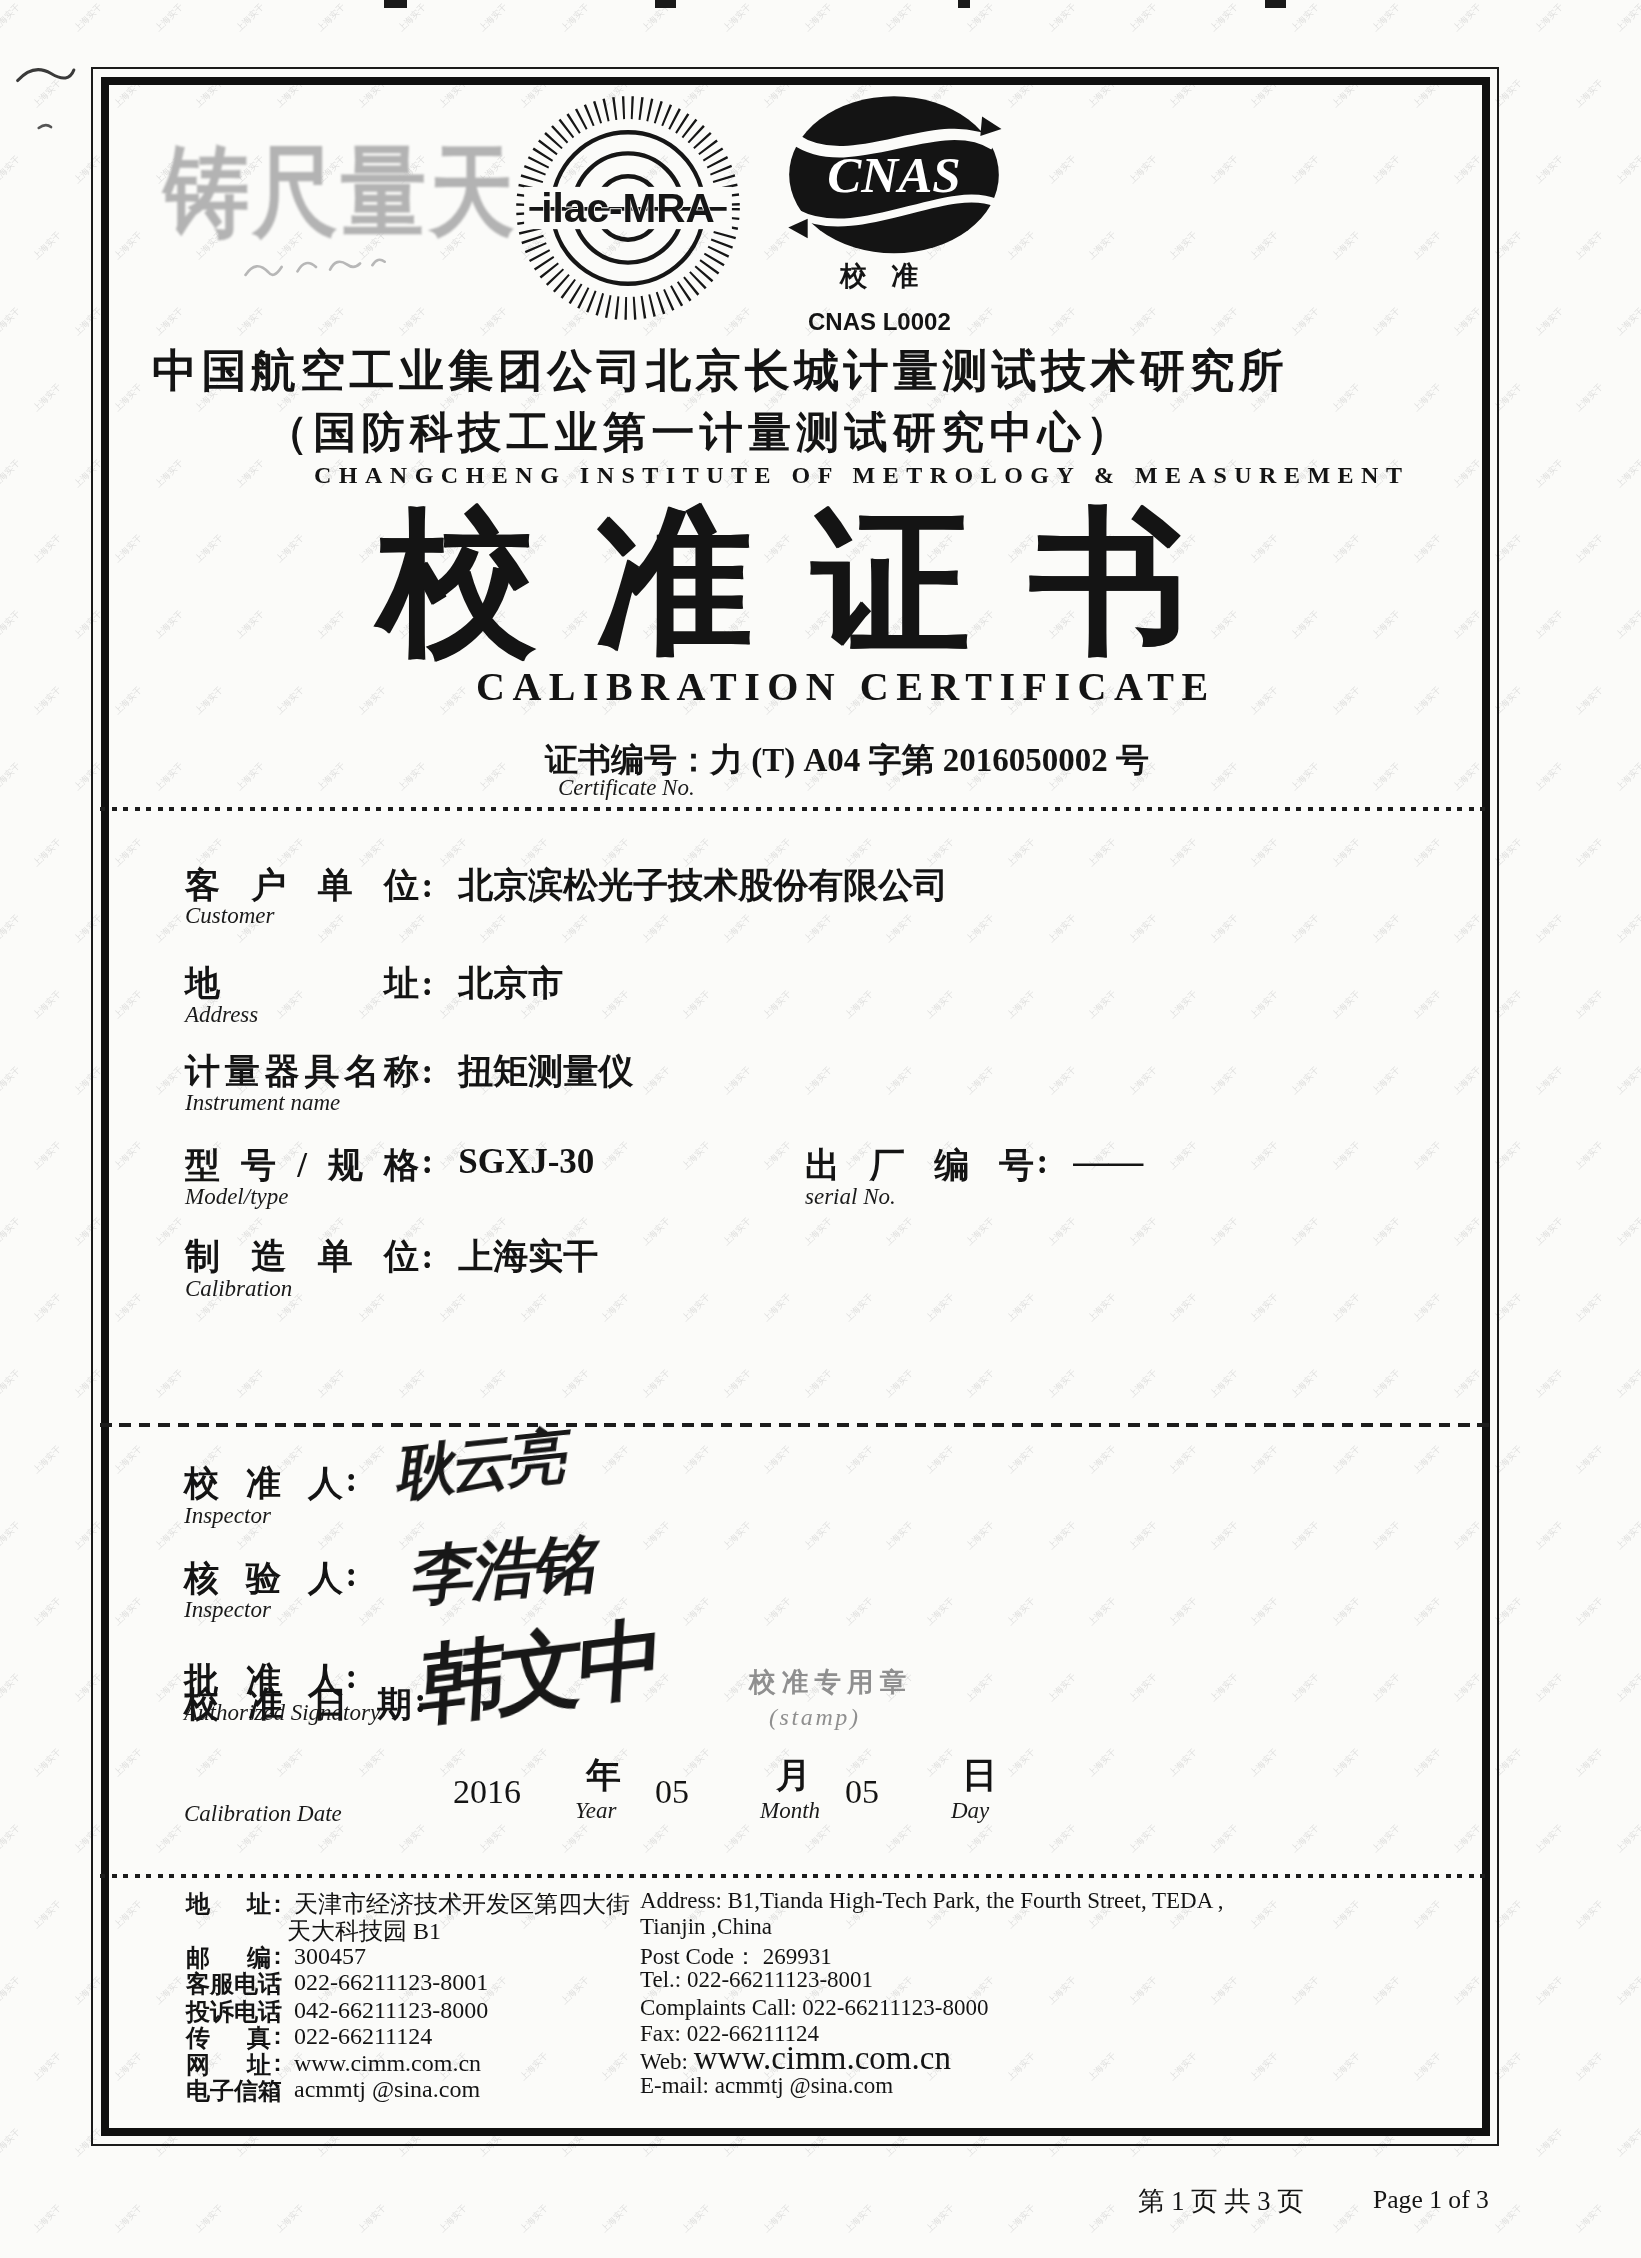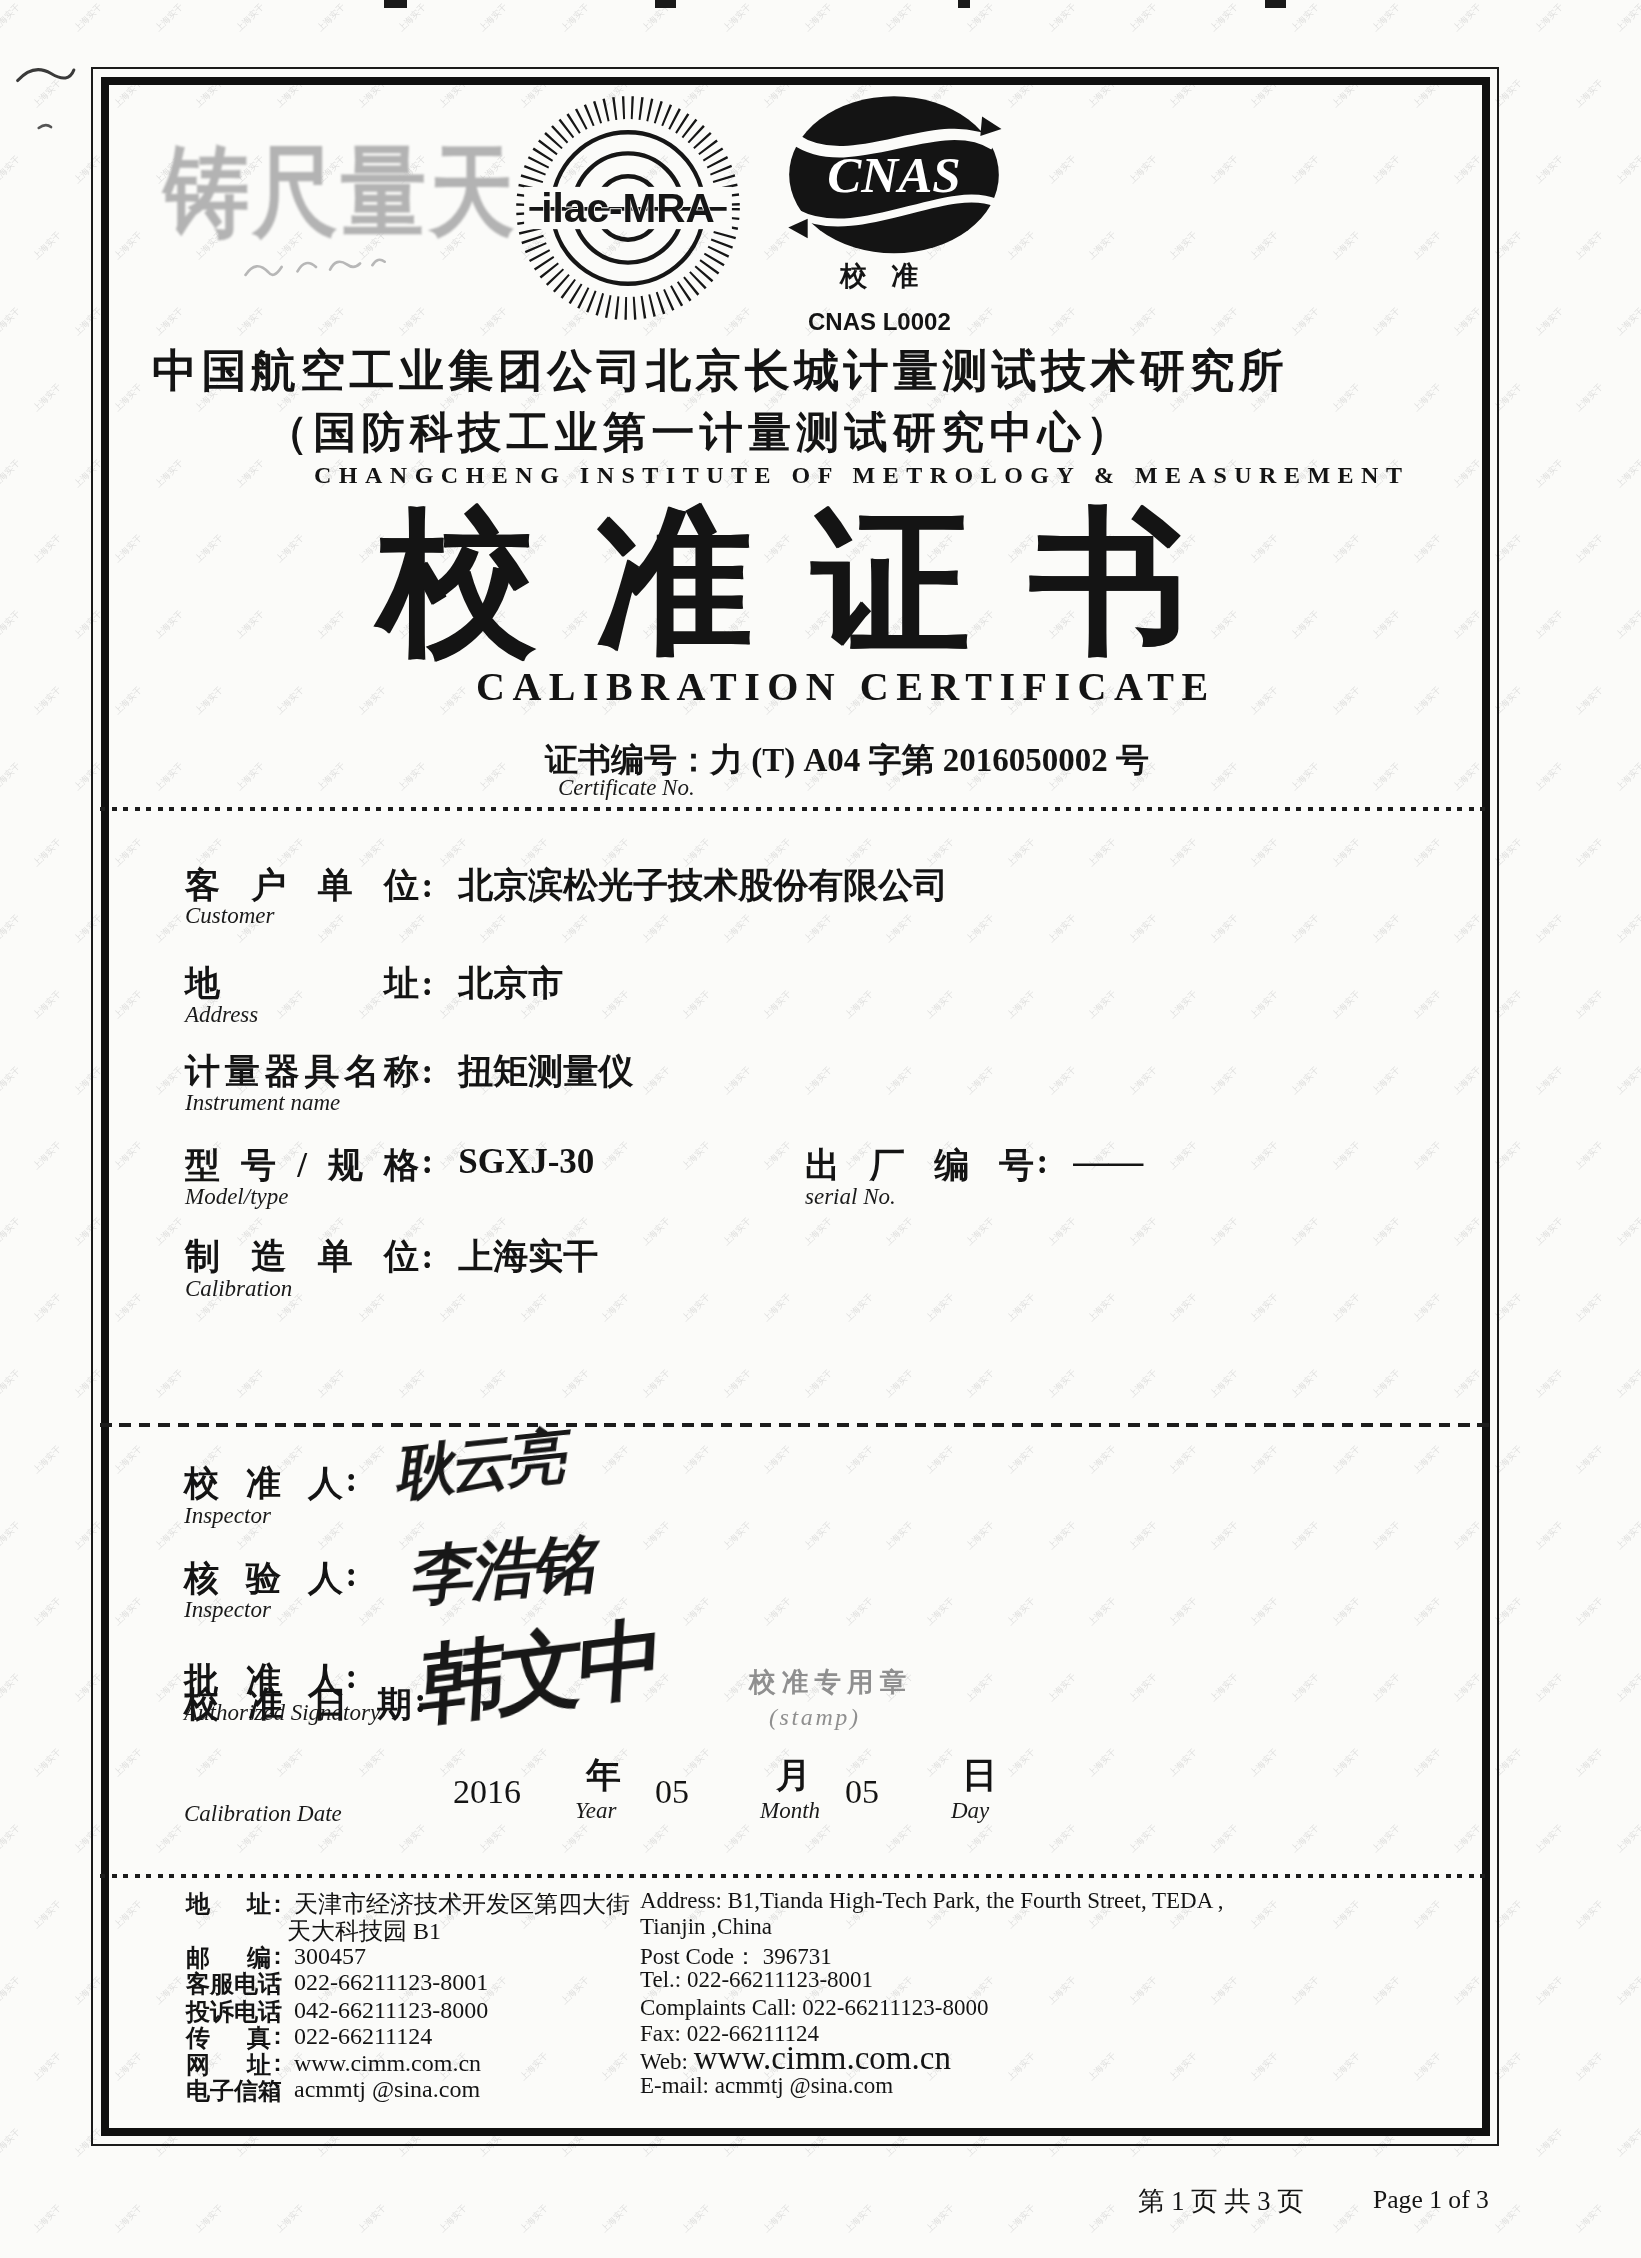--- a/index.html
+++ b/index.html
@@ -789,21 +789,21 @@
 <div class="fl" style="top:1915px;left:287px"><span class="fval" style="margin-left:0">天大科技园 B1</span></div>
 <div class="fl" style="top:1942px"><span class="jlbl flbl">邮编</span><span class="cl">:</span><span class="fval">300457</span></div>
 <div class="fl" style="top:1968px"><span class="jlbl flbl">客服电话</span><span class="cl">:</span><span class="fval">022-66211123-8001</span></div>
 <div class="fl" style="top:1996px"><span class="jlbl flbl">投诉电话</span><span class="cl">:</span><span class="fval">042-66211123-8000</span></div>
 <div class="fl" style="top:2022px"><span class="jlbl flbl">传真</span><span class="cl">:</span><span class="fval">022-66211124</span></div>
 <div class="fl" style="top:2049px"><span class="jlbl flbl">网址</span><span class="cl">:</span><span class="fval">www.cimm.com.cn</span></div>
 <div class="fl" style="top:2075px"><span class="jlbl flbl">电子信箱</span><span class="cl">:</span><span class="fval">acmmtj @sina.com</span></div>
 
 <div class="fr" style="top:1888px">Address: B1,Tianda High-Tech Park, the Fourth Street, TEDA ,</div>
 <div class="fr" style="top:1914px">Tianjin ,China</div>
-<div class="fr" style="top:1941px">Post Code： 396731</div>
+<div class="fr" style="top:1941px">Post Code： 269931</div>
 <div class="fr" style="top:1967px">Tel.: 022-66211123-8001</div>
 <div class="fr" style="top:1995px">Complaints Call: 022-66211123-8000</div>
 <div class="fr" style="top:2021px">Fax: 022-66211124</div>
 <div class="fr" style="top:2040px"><span>Web:</span> <span class="webbig">www.cimm.com.cn</span></div>
 <div class="fr" style="top:2073px">E-mail: acmmtj @sina.com</div>
 
 <div class="pgc">第 1 页 共 3 页</div>
 <div class="pge">Page 1 of 3</div>
 
 

